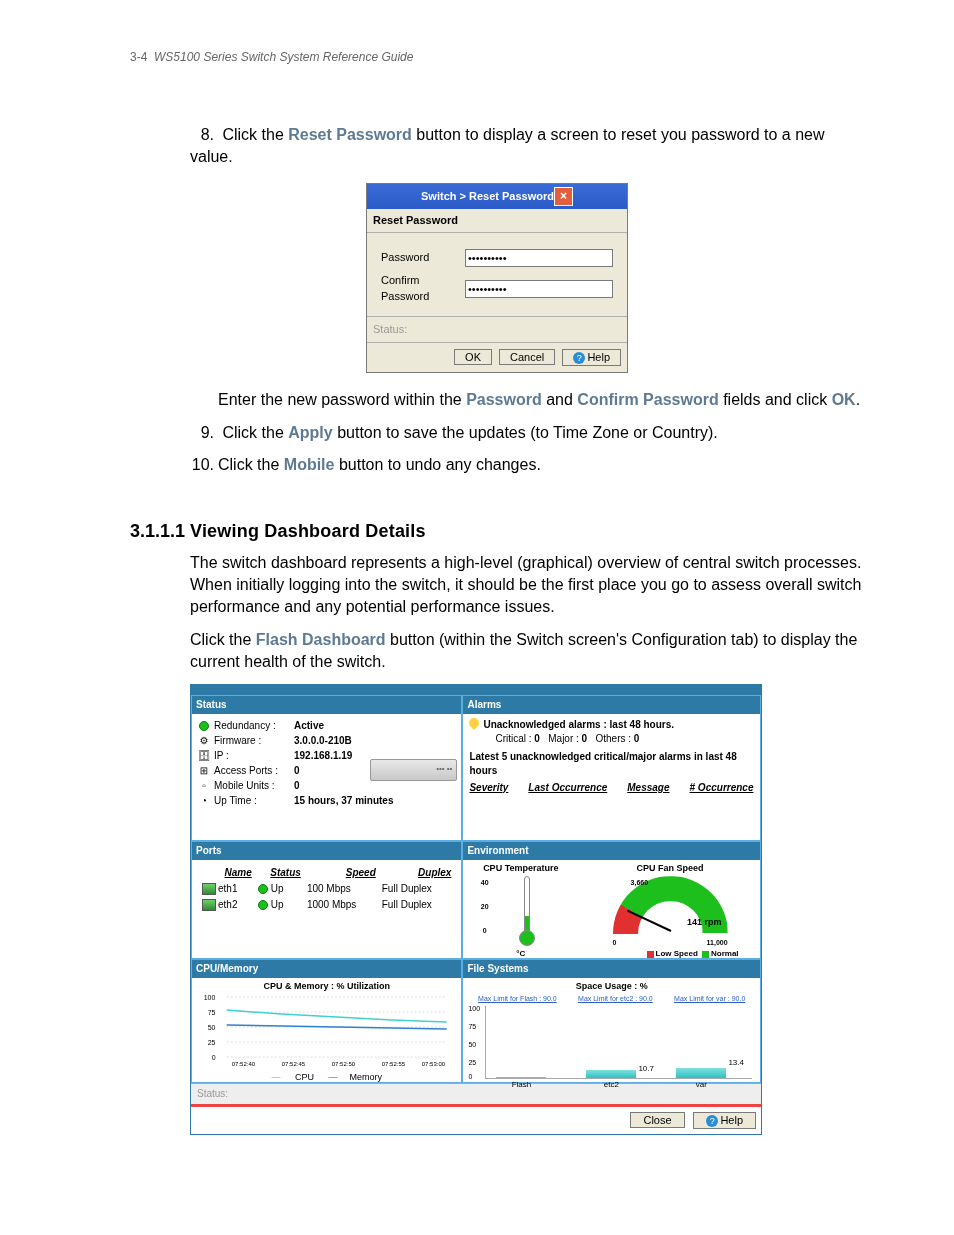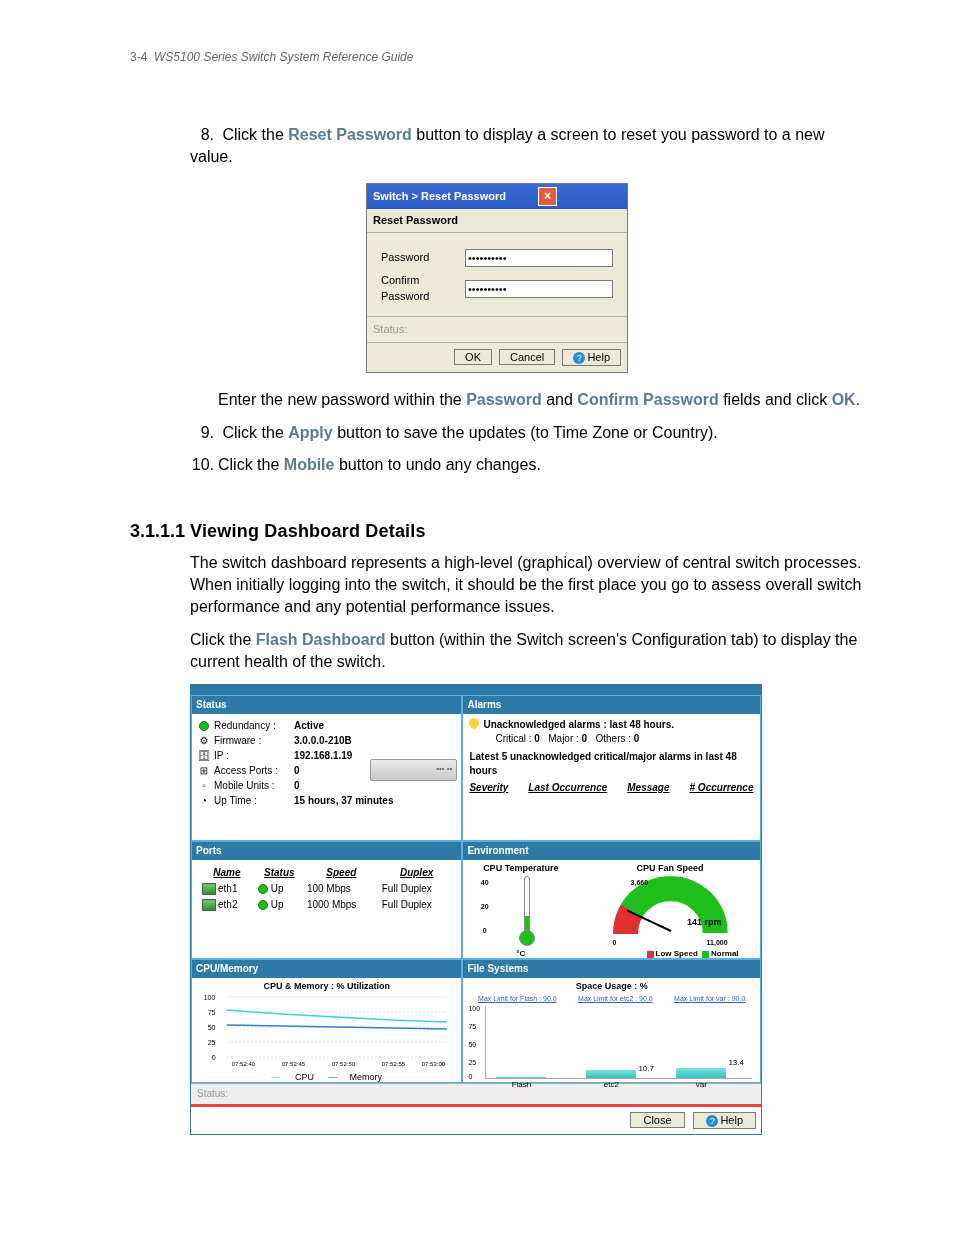--- a/index.html
+++ b/index.html
@@ -10,21 +10,21 @@
   .step { margin-left:60px; margin-bottom:10px; }
   .step-n { display:inline-block; width:24px; text-align:right; margin-right:4px; }
   .bold-link { color:#5d7a94; font-weight:bold; }
   .sect-row { display:flex; margin-top:42px; margin-bottom:8px; }
   .sect-num { font-weight:bold; font-size:18px; width:60px; }
   .sect-title { font-weight:bold; font-size:18px; font-family:"Arial Narrow",Arial,sans-serif; letter-spacing:.2px; }
   .para { margin-left:60px; margin-bottom:10px; }
 
   
   .dlg { width:260px; margin:14px auto 16px auto; border:1px solid #7a7a7a; background:#ece9d8; font-family:Tahoma,Arial,sans-serif; font-size:11px; }
-  .dlg-title { background:linear-gradient(#3a6cd8,#2a5bc7); color:#fff; padding:3px 6px; display:flex; justify-content:flex-start; align-items:center; font-weight:bold;gap:32px; }
+  .dlg-title { background:linear-gradient(#3a6cd8,#2a5bc7); color:#fff; padding:3px 20px; display:flex; justify-content:center; align-items:center; font-weight:bold; }
   .dlg-title .x { width:17px;height:17px;background:#e15f3e;border:1px solid #fff;display:flex;align-items:center;justify-content:center;color:#fff;font-weight:bold;font-size:12px;line-height:1;}
   .dlg-sub { font-weight:bold; padding:4px 6px; border-bottom:1px solid #b0b0b0; background:#ece9d8;}
   .dlg-body { padding:10px 14px 6px 14px;}
   .dlg-row { display:flex; align-items:center; margin:6px 0;}
   .dlg-row label{ width:100px; }
   .dlg-row input{ flex:1; border:1px solid #7a7a7a; height:16px; font-size:11px; padding:0 2px;}
   .dlg-status { border-top:1px solid #b0b0b0;border-bottom:1px solid #b0b0b0;padding:5px 6px;color:#999;}
   .dlg-btns { padding:6px; text-align:right;}
   .dlg-btns button{ font-size:11px;padding:1px 10px;margin-left:4px;border:1px solid #7a7a7a;background:#ece9d8;}
   .hicon{display:inline-block;width:12px;height:12px;border-radius:50%;background:#2a8dd4;color:#fff;font-size:9px;line-height:12px;text-align:center;margin-right:2px;}
@@ -40,21 +40,21 @@
   .st-ico{width:12px;height:12px;margin-right:4px;display:flex;align-items:center;justify-content:center;}
   .dot-green{width:8px;height:8px;border-radius:50%;background:#1dbf1d;border:1px solid #0a7a0a;}
   .st-lab{width:80px;}
   .st-val{font-weight:bold;}
   .device-img{position:absolute;right:4px;top:45px;width:85px;height:20px;background:linear-gradient(#e8e8e8,#c8c8c8);border:1px solid #999;border-radius:2px;}
   .device-img::after{content:"•••  ••";position:absolute;right:4px;top:3px;font-size:8px;color:#666;}
   .alarm-b{font-size:10px;}
   .alarm-b .bulb{display:inline-block;width:10px;height:10px;background:#ffd040;border-radius:50% 50% 50% 0;transform:rotate(-45deg);margin-right:4px;}
   .alarm-hdr{display:flex;gap:20px;margin-top:3px;font-weight:bold;text-decoration:underline;font-style:italic;}
   .ports-tbl{width:100%;}
-  .ports-tbl th{text-align:center;font-style:italic;font-weight:bold;text-decoration:underline;padding:0 2px;margin-top:45px;}
+  .ports-tbl th{text-align:right;font-style:italic;font-weight:bold;text-decoration:underline;padding:0 2px;margin-top:45px;}
   .ports-tbl td{padding:0 2px;}
   .port-ic{display:inline-block;width:12px;height:10px;background:linear-gradient(#6fcf6f,#2a8f2a);border:1px solid #555;margin-right:2px;vertical-align:middle;}
   .env-b{display:flex;gap:6px;justify-content:space-around;padding:2px;}
   .env-col{text-align:center;font-weight:bold;font-size:9px;}
   .thermo{width:18px;height:70px;margin:2px auto;position:relative;}
   .thermo .tube{position:absolute;left:7px;top:0;width:4px;height:58px;border:1px solid #888;background:#fff;border-radius:3px;}
   .thermo .bulb2{position:absolute;left:2px;bottom:0;width:14px;height:14px;border-radius:50%;background:#1dbf1d;border:1px solid #888;}
   .thermo .fill{position:absolute;left:8px;bottom:12px;width:4px;height:18px;background:#1dbf1d;}
   .gauge{width:115px;height:70px;position:relative;margin:2px auto;}
   .gauge .arc{position:absolute;left:0;top:0;width:115px;height:115px;border-radius:50%;background:conic-gradient(from 270deg,#e03030 0deg 30deg,#1dbf1d 30deg 180deg,transparent 180deg 360deg);clip-path:inset(0 0 57px 0);}

